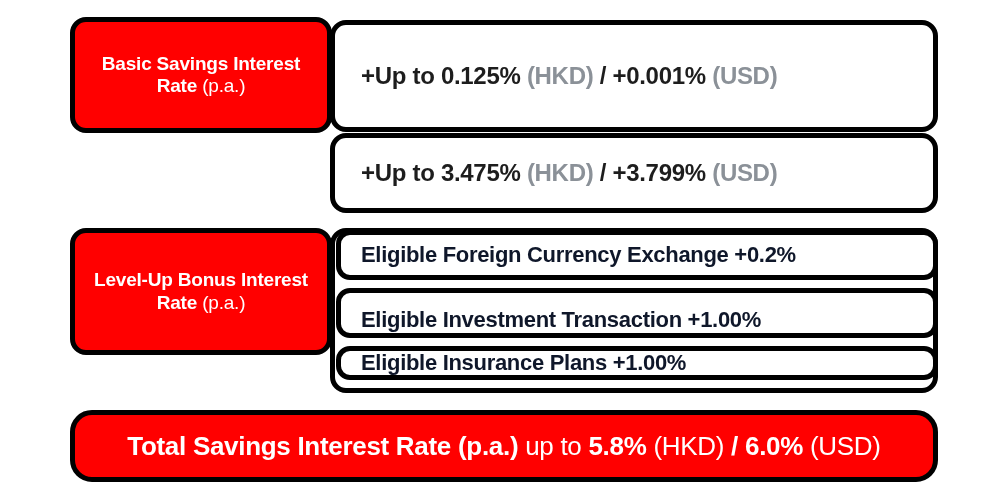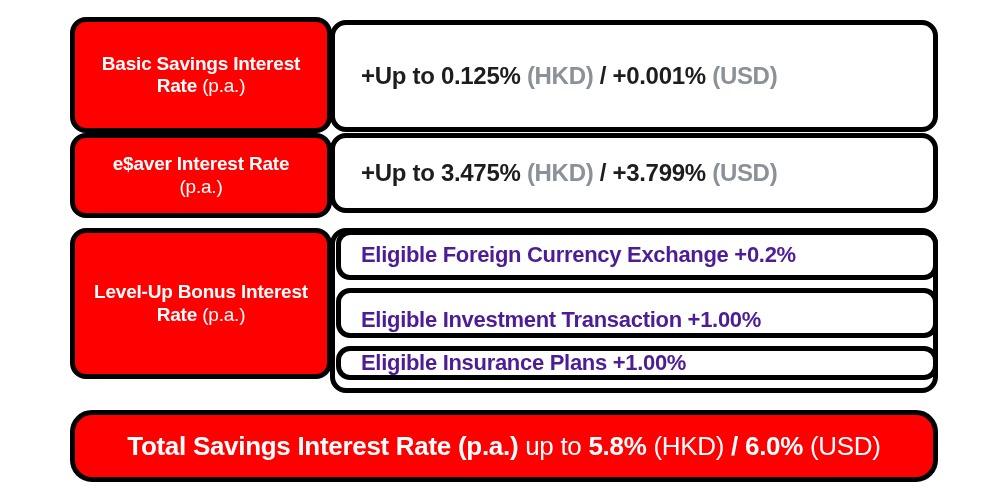--- a/index.html
+++ b/index.html
@@ -95,21 +95,21 @@
     border-width: 5px;
     border-radius: 14px;
     z-index: 2;
     justify-content: flex-start;
     padding-left: 20px;
     text-align: left;
   }
   .sub-text {
     font-size: 22px;
     font-weight: bold;
-    color: #4c1d95;
+    color: #0f172a;
     letter-spacing: -0.3px;
     white-space: nowrap;
   }
 
   
   .total-bar {
     left: 70px;
     width: 868px;
     top: 410px;
     height: 72px;
@@ -127,21 +127,21 @@
     font-weight: bold;
   }
 
   
   #row1-label { top: 17px;  height: 116px; }
   #row1-value { top: 20px;  height: 112px; }
 
   #row2-label { top: 133px; height: 85px; }
   #row2-value { top: 133px; height: 80px; }
 
-  #row3-label { top: 228px; height: 151px; }
+  #row3-label { top: 228px; height: 127px; }
   #row3-value { top: 228px; height: 165px; }
 
   #sub1 { top: 230px; height: 50px; }
   #sub2 { top: 288px; height: 50px; align-items: flex-end; }
   #sub3 { top: 346px; height: 34px; }
 </style>
 </head>
 <body>
 
 <div class="infographic">
@@ -151,23 +151,20 @@
   </div>
 
   <div class="box red label-box" id="row1-label">
     <div class="label-title"><span>Basic Savings Interest Rate</span><span class="pa"> (p.a.)</span></div>
   </div>
 
   <div class="box white value-box" id="row2-value">
     <span class="value-text"><span>+Up to 3.475%</span> <span class="muted">(HKD)</span> <span>/</span> <span>+3.799%</span> <span class="muted">(USD)</span></span>
   </div>
 
-  <div class="box red label-box" id="row2-label">
-    <div class="label-title"><span>e$aver Interest Rate</span><br><span class="pa">(p.a.)</span></div>
-  </div>
 
   <div class="box white value-box" id="row3-value"></div>
 
   <div class="box white sub-box" id="sub1">
     <span class="sub-text">Eligible Foreign Currency Exchange +0.2%</span>
   </div>
   <div class="box white sub-box" id="sub2">
     <span class="sub-text">Eligible Investment Transaction +1.00%</span>
   </div>
   <div class="box white sub-box" id="sub3">

